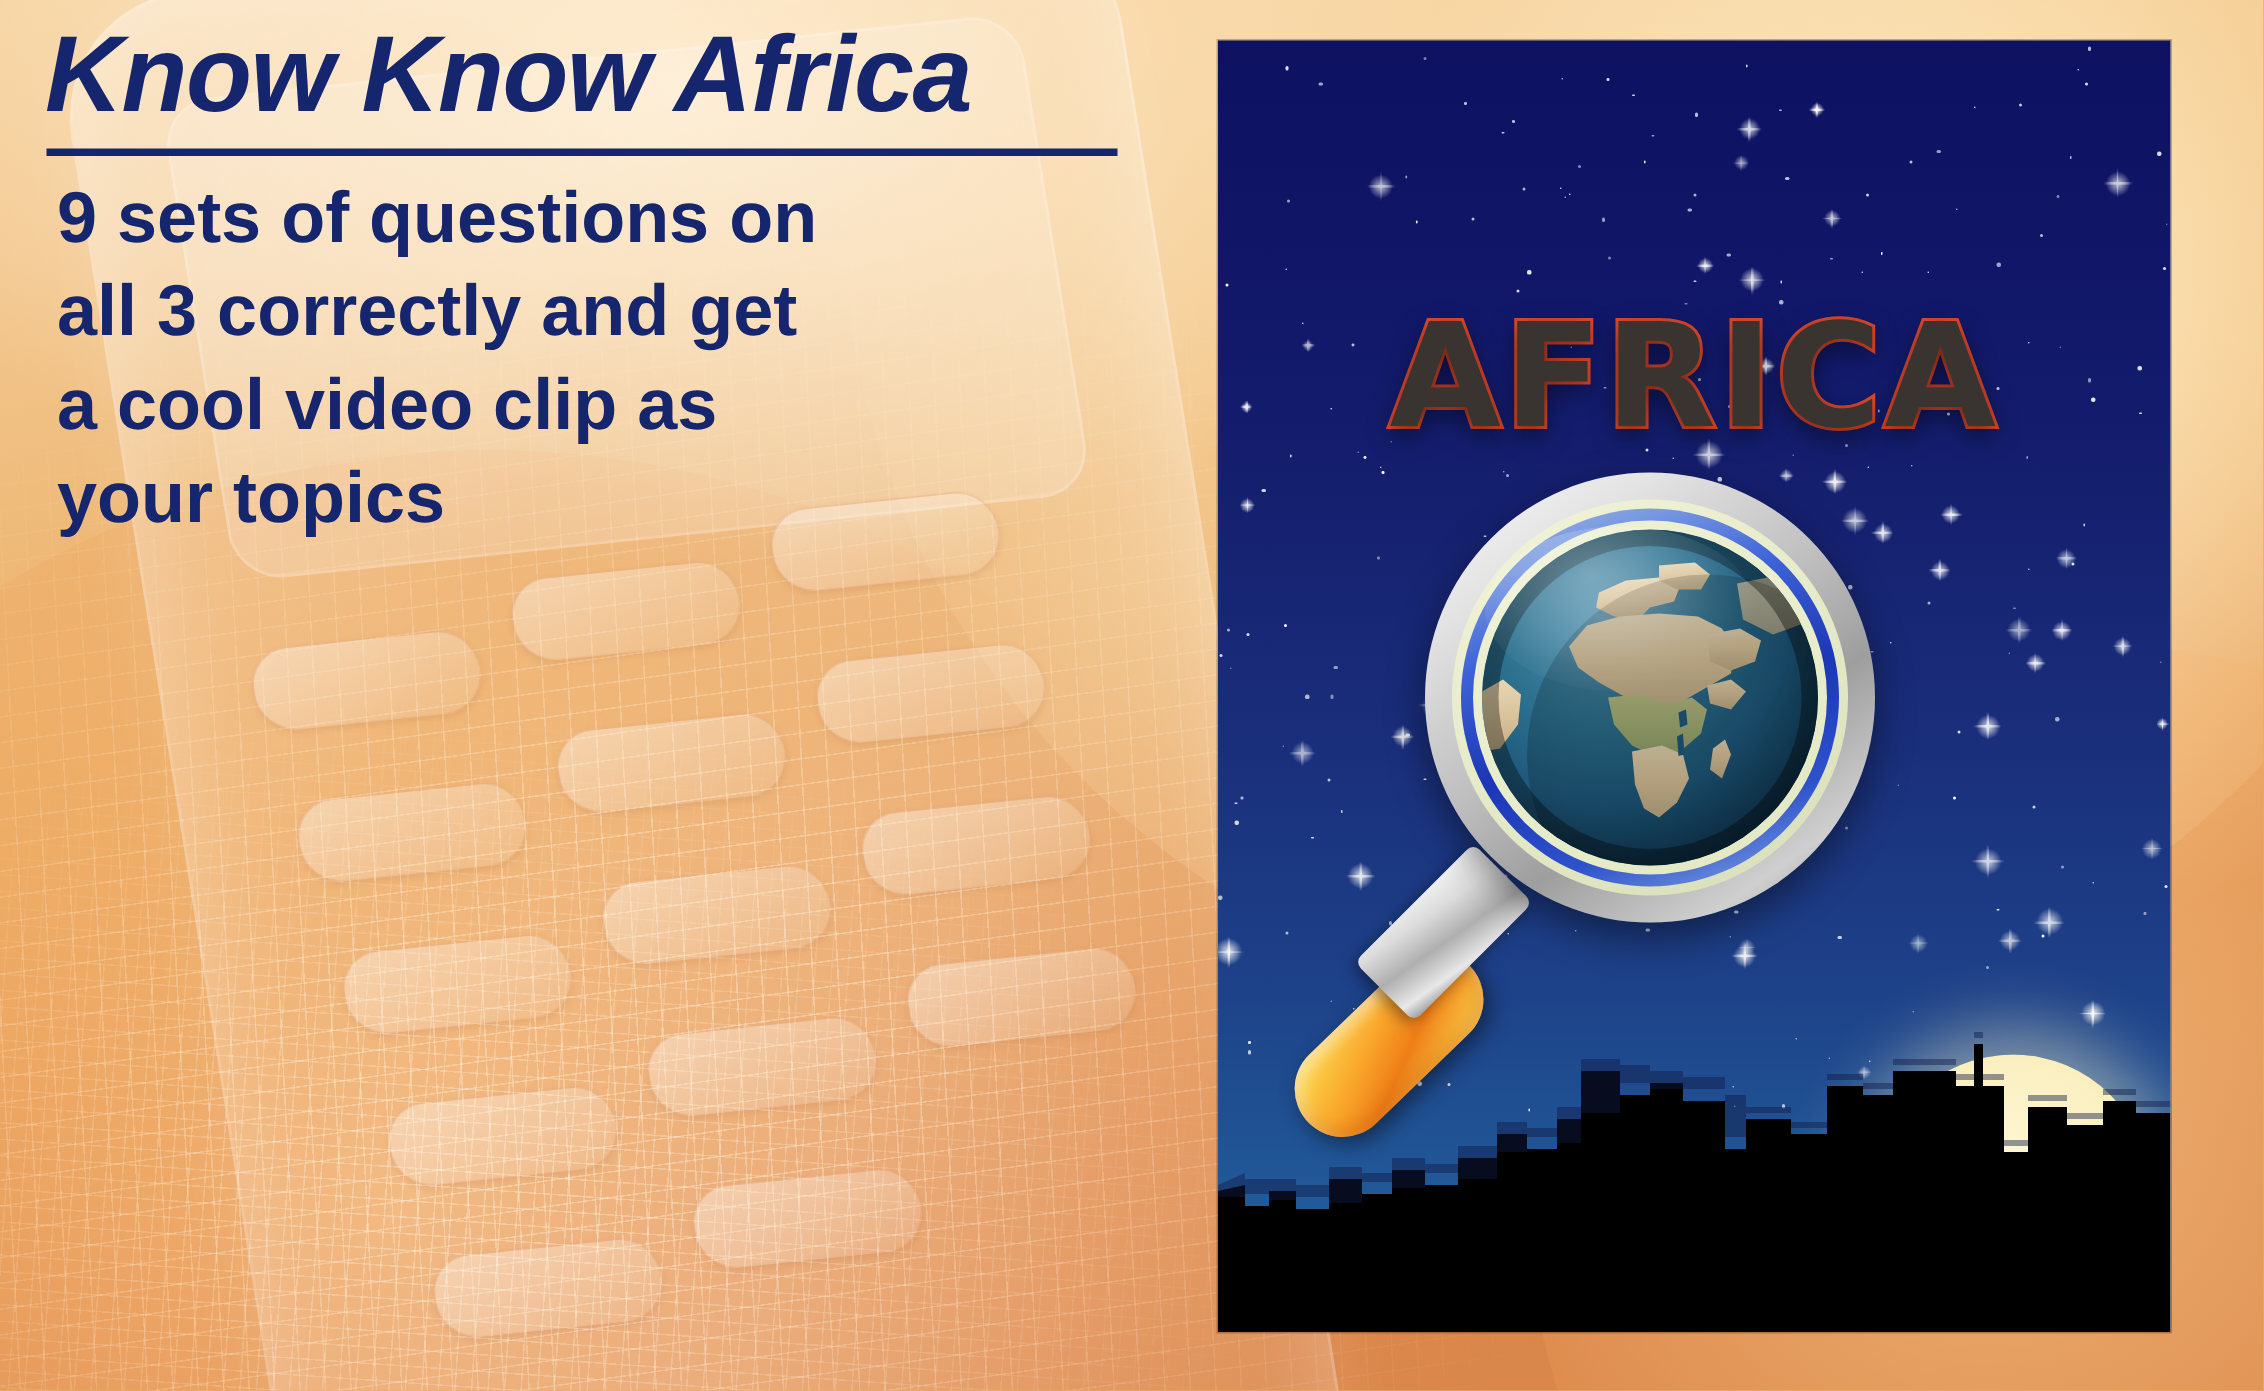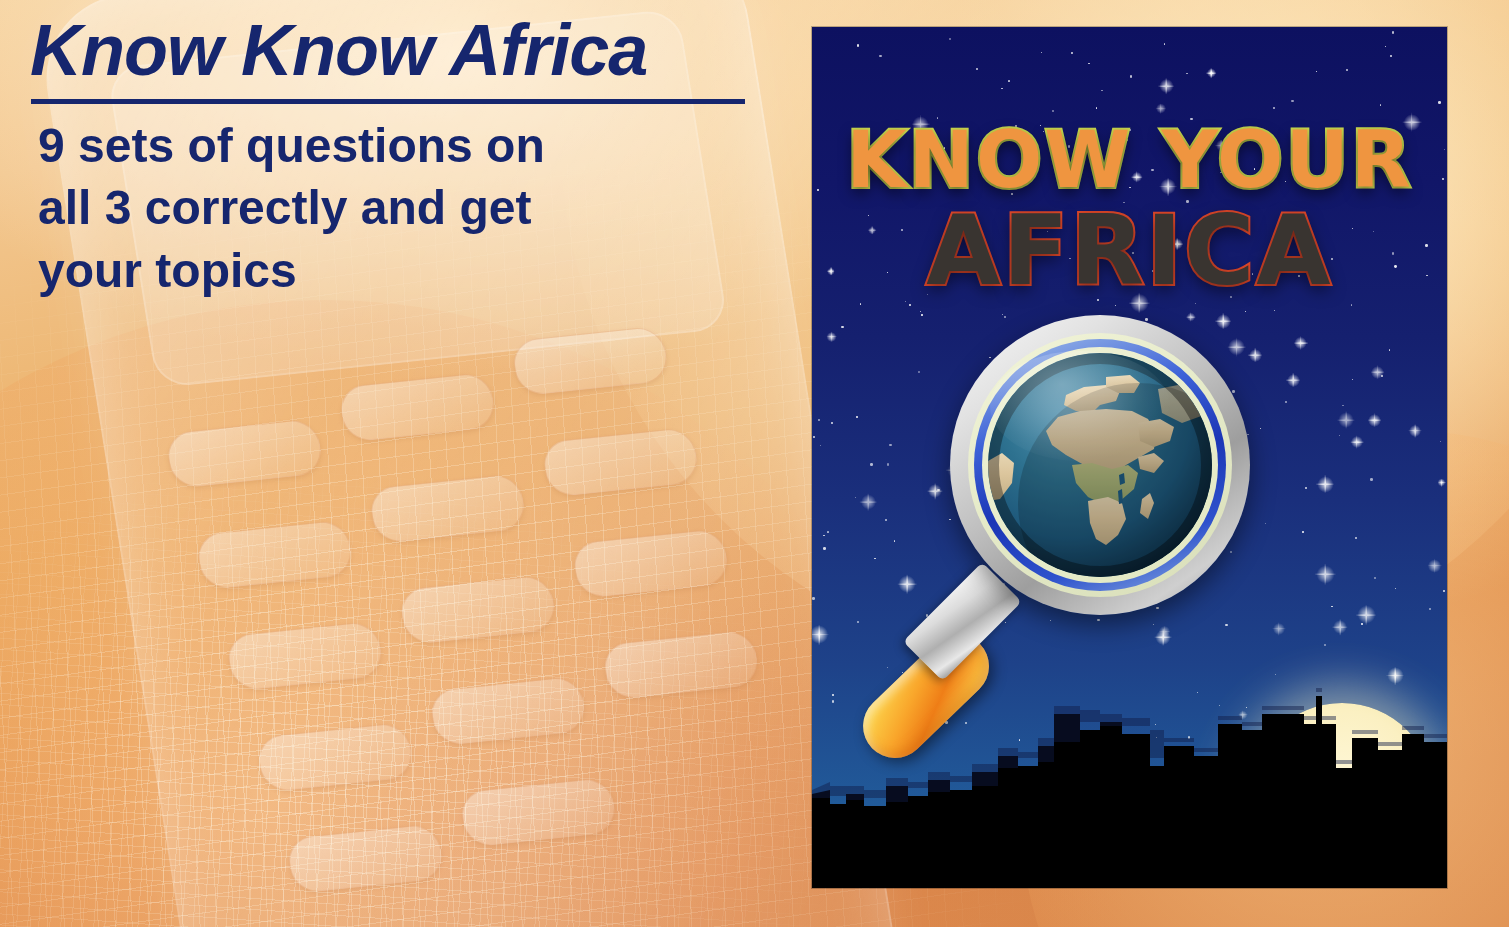--- a/index.html
+++ b/index.html
@@ -234,20 +234,21 @@
 
   <div class="bg-mesh"></div>
   <div class="bg-mesh2"></div>
 
   <div class="headline">Know Know Africa</div>
   <div class="headline-rule"></div>
 
   <div class="body-copy">
     <div>9 sets of questions on</div>
     <div>all 3 correctly and get</div>
+    <div>a cool video clip as</div>
     <div>your topics</div>
   </div>
 
   <div id="poster">
 
     <div id="starfield">
         <div class="star" style="left: 414.4px; top: 476.5px; width: 1.2px; height: 1.2px; opacity: 0.92;"></div>
         <div class="star" style="left: 375.2px; top: 160.4px; width: 1.2px; height: 1.2px; opacity: 0.83;"></div>
         <div class="star" style="left: 190.4px; top: 556.3px; width: 2.8px; height: 2.8px; opacity: 0.46;"></div>
         <div class="star" style="left: 538.7px; top: 277px; width: 1.7px; height: 1.7px; opacity: 0.59;"></div>
@@ -532,21 +533,20 @@
         L524,78 L510,78 L510,50 L504,50 L504,78 L492,78 L492,68
         L450,68 L450,84 L430,84 L430,78 L406,78 L406,110 L382,110
         L382,100 L352,100 L352,120 L338,120 L338,88 L310,88 L310,76
         L288,76 L288,84 L268,84 L268,68 L242,68 L242,100 L226,100
         L226,120 L206,120 L206,110 L186,110 L186,126 L160,126
         L160,144 L138,144 L138,134 L116,134 L116,150 L96,150
         L96,140 L74,140 L74,160 L52,160 L52,148 L34,148 L34,158
         L18,158 L18,144 Z"></path>
     </svg>
 
-    <div class="p-title1">KNOW YOUR</div>
     <div class="p-title2">AFRICA</div>
 
     <div class="mag">
       <div class="mag-handle"></div>
       <div class="mag-neck"></div>
       <div class="lens-outer">
         <div class="lens-ring-pale"></div>
         <div class="lens-ring-blue"></div>
         <div class="lens-ring-pale2"></div>
         <div class="globe">

